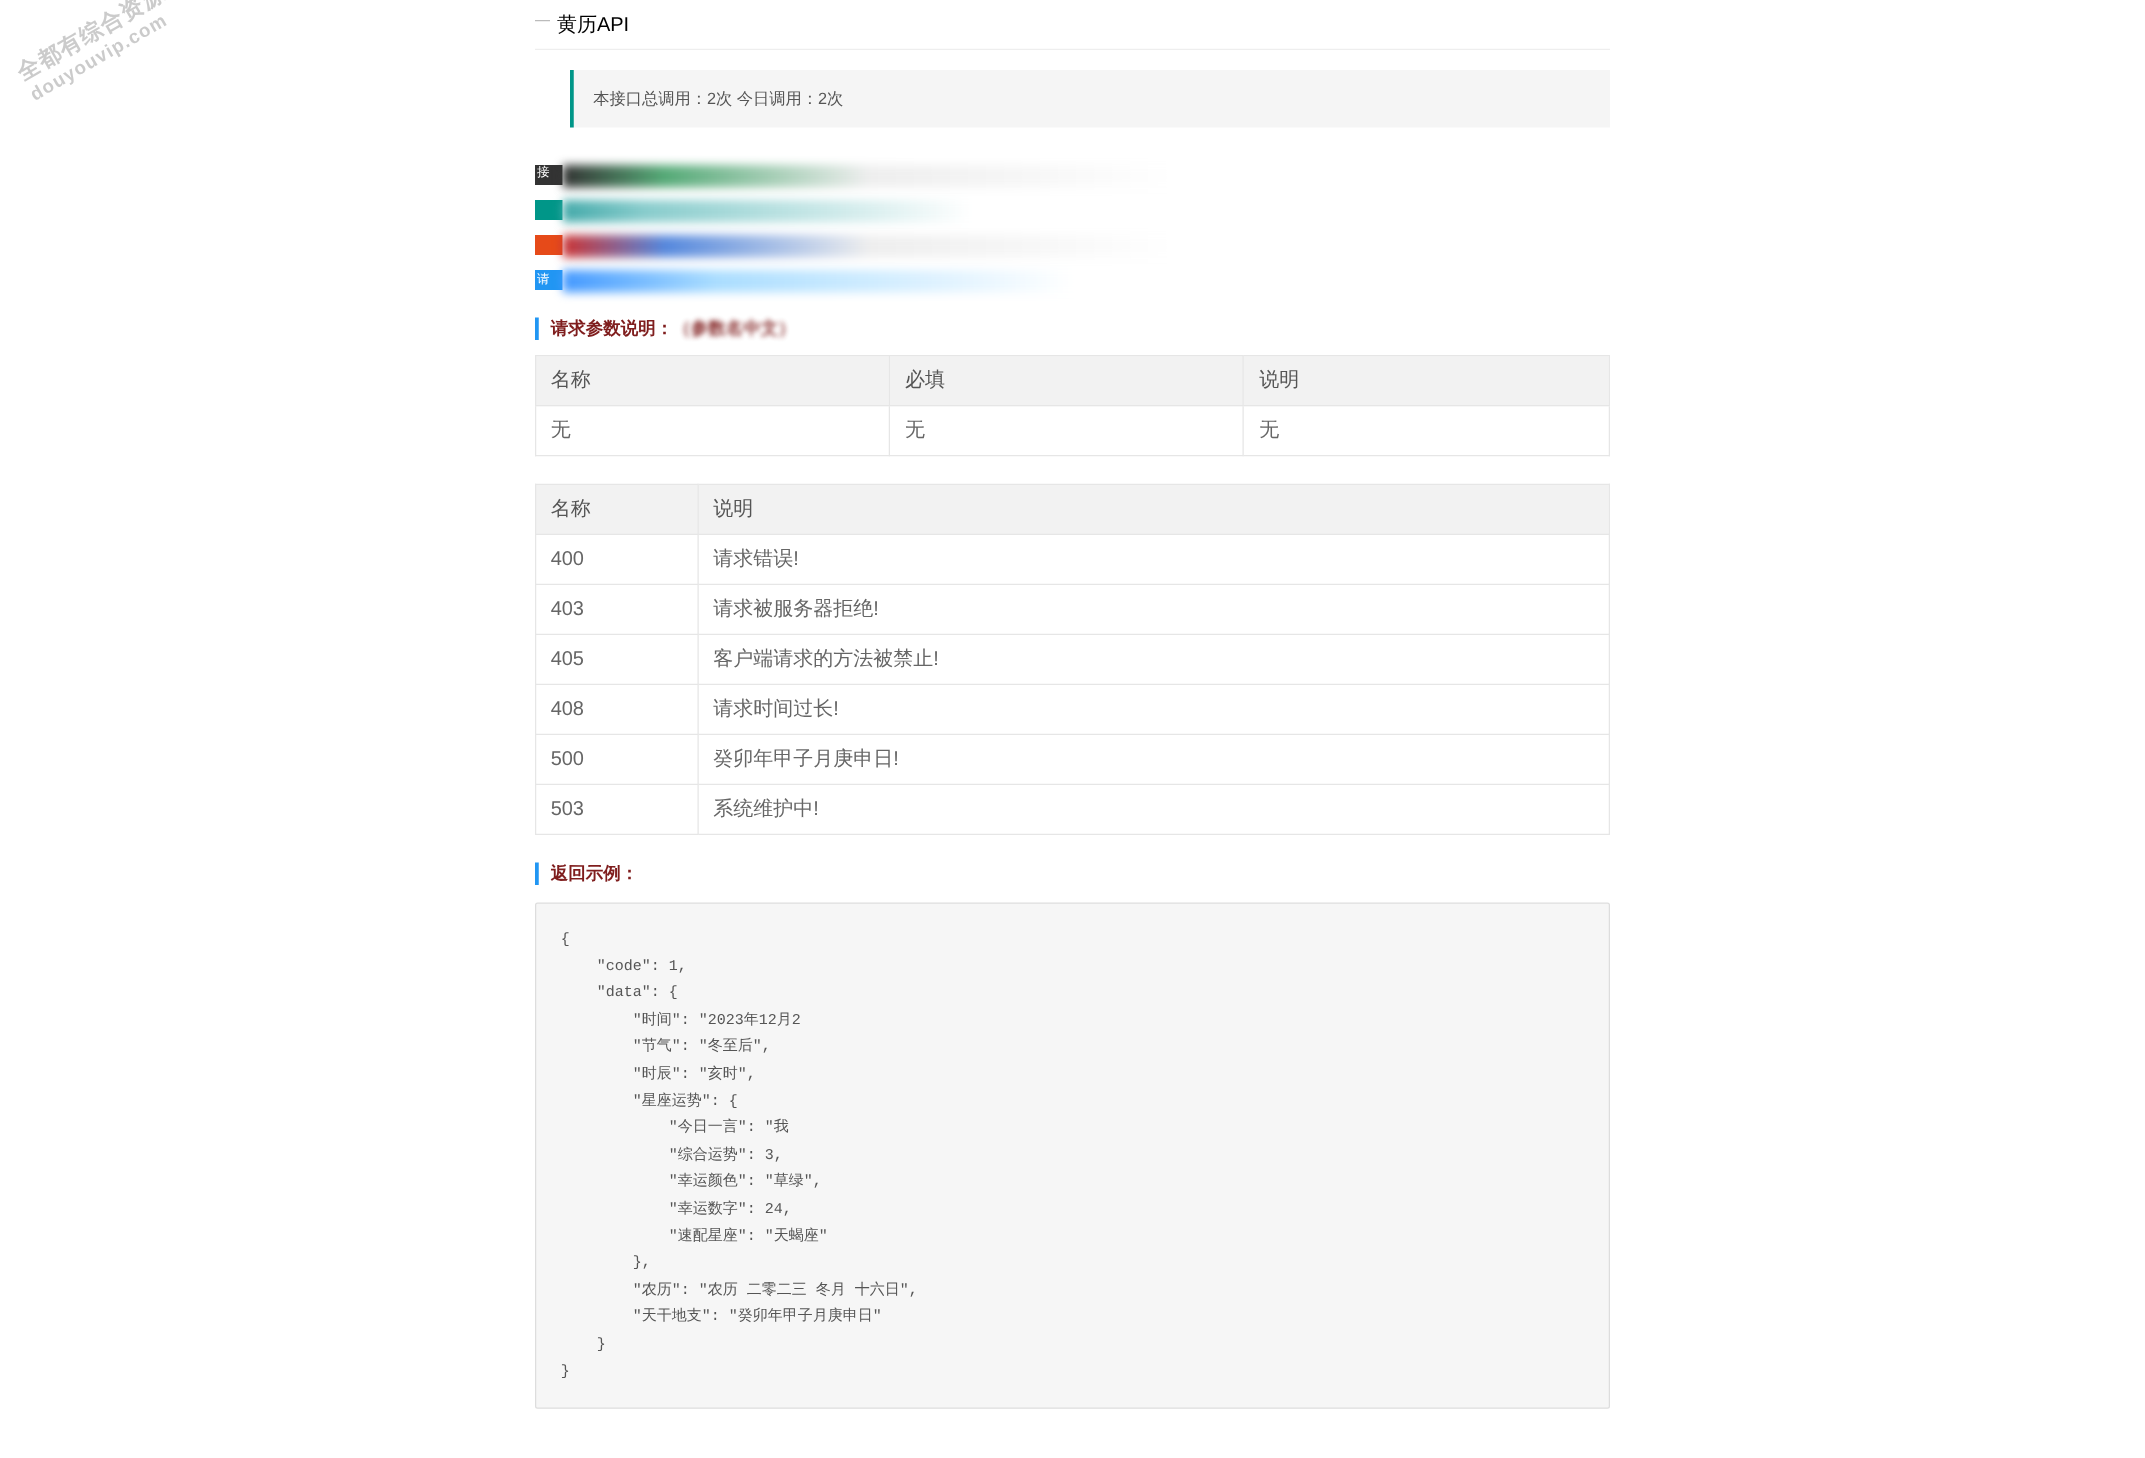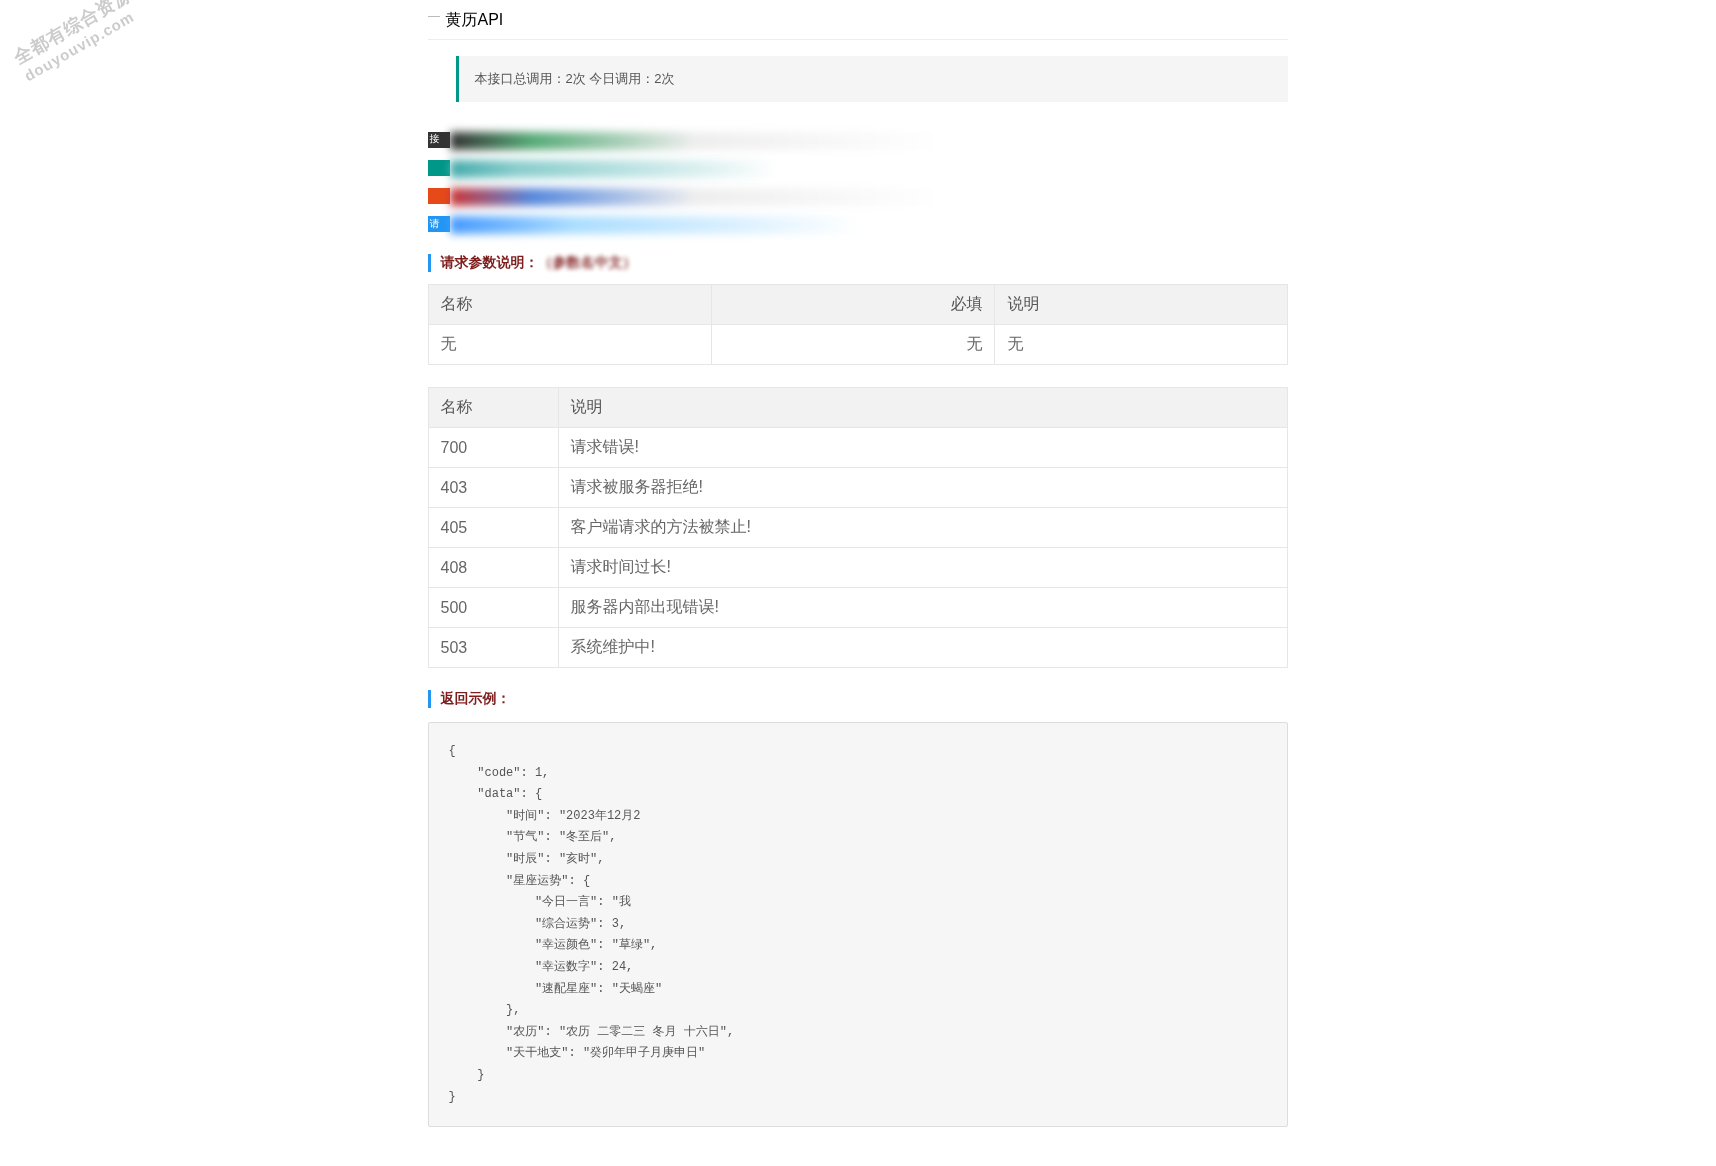--- a/index.html
+++ b/index.html
@@ -103,21 +103,21 @@
     padding: 9px 12px;
     border: 1px solid #e6e6e6;
     color: #555;
   }
   table td {
     padding: 9px 12px;
     border: 1px solid #e6e6e6;
   }
   .params-table { margin-bottom: 22px; }
   .params-table th:nth-child(1), .params-table td:nth-child(1) { width: 33%; }
-  .params-table th:nth-child(2), .params-table td:nth-child(2) { width: 33%; text-align: right; }
+  .params-table th:nth-child(2), .params-table td:nth-child(2) { width: 33%; }
   .errors-table { margin-bottom: 22px; }
   .errors-table th:nth-child(1), .errors-table td:nth-child(1) { width: 130px; }
   .code-block {
     background: #f6f6f6;
     border: 1px solid #ddd;
     border-radius: 2px;
     padding: 18px 20px;
     font-family: Consolas, "Courier New", monospace;
     font-size: 12px;
     color: #555;
@@ -178,38 +178,38 @@
 
     <table class="errors-table">
       <thead>
         <tr>
           <th>名称</th>
           <th>说明</th>
         </tr>
       </thead>
       <tbody id="errors-body">
           <tr>
-            <td>700</td>
+            <td>400</td>
             <td>请求错误!</td>
           </tr>
           <tr>
             <td>403</td>
             <td>请求被服务器拒绝!</td>
           </tr>
           <tr>
             <td>405</td>
             <td>客户端请求的方法被禁止!</td>
           </tr>
           <tr>
             <td>408</td>
             <td>请求时间过长!</td>
           </tr>
           <tr>
             <td>500</td>
-            <td>服务器内部出现错误!</td>
+            <td>癸卯年甲子月庚申日!</td>
           </tr>
           <tr>
             <td>503</td>
             <td>系统维护中!</td>
           </tr>
         </tbody>
     </table>
 
     <div class="section-heading">返回示例：</div>
     <div class="code-block">{

